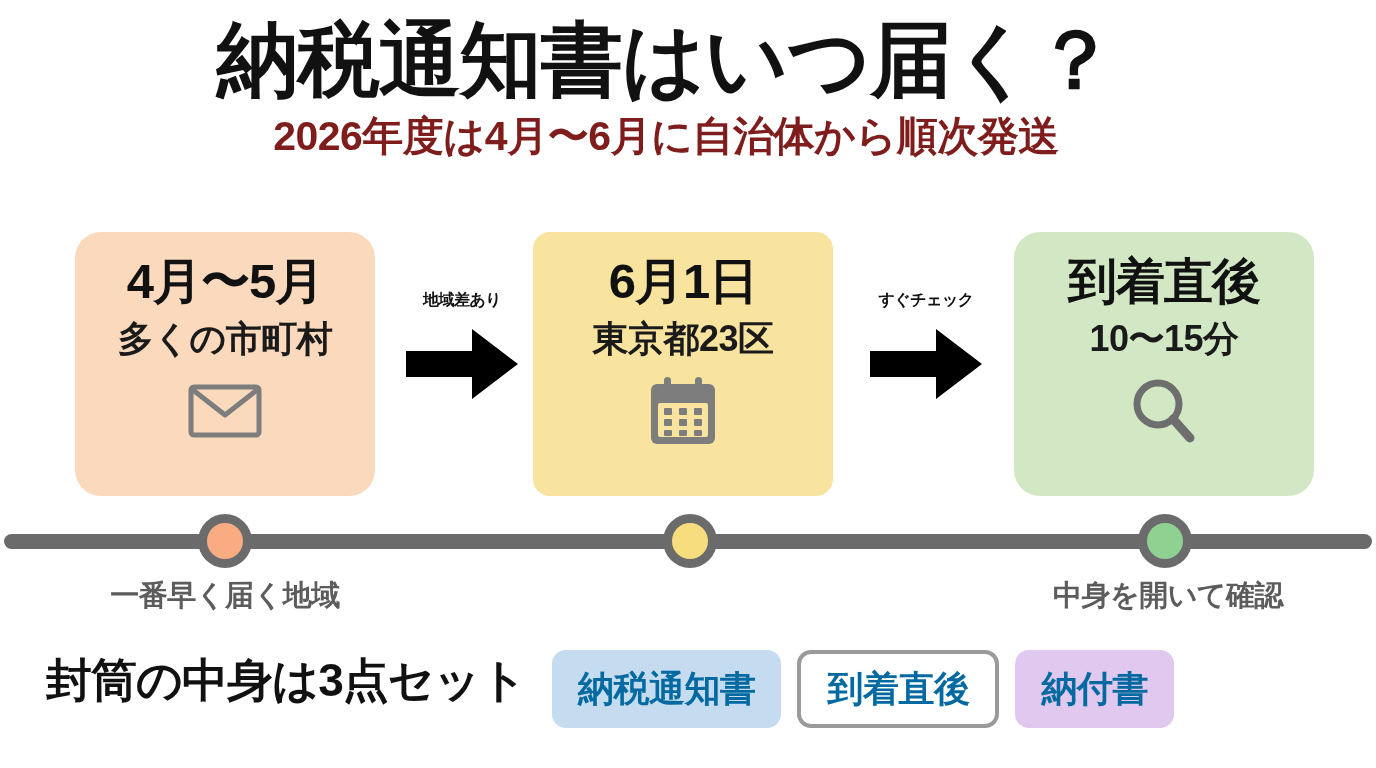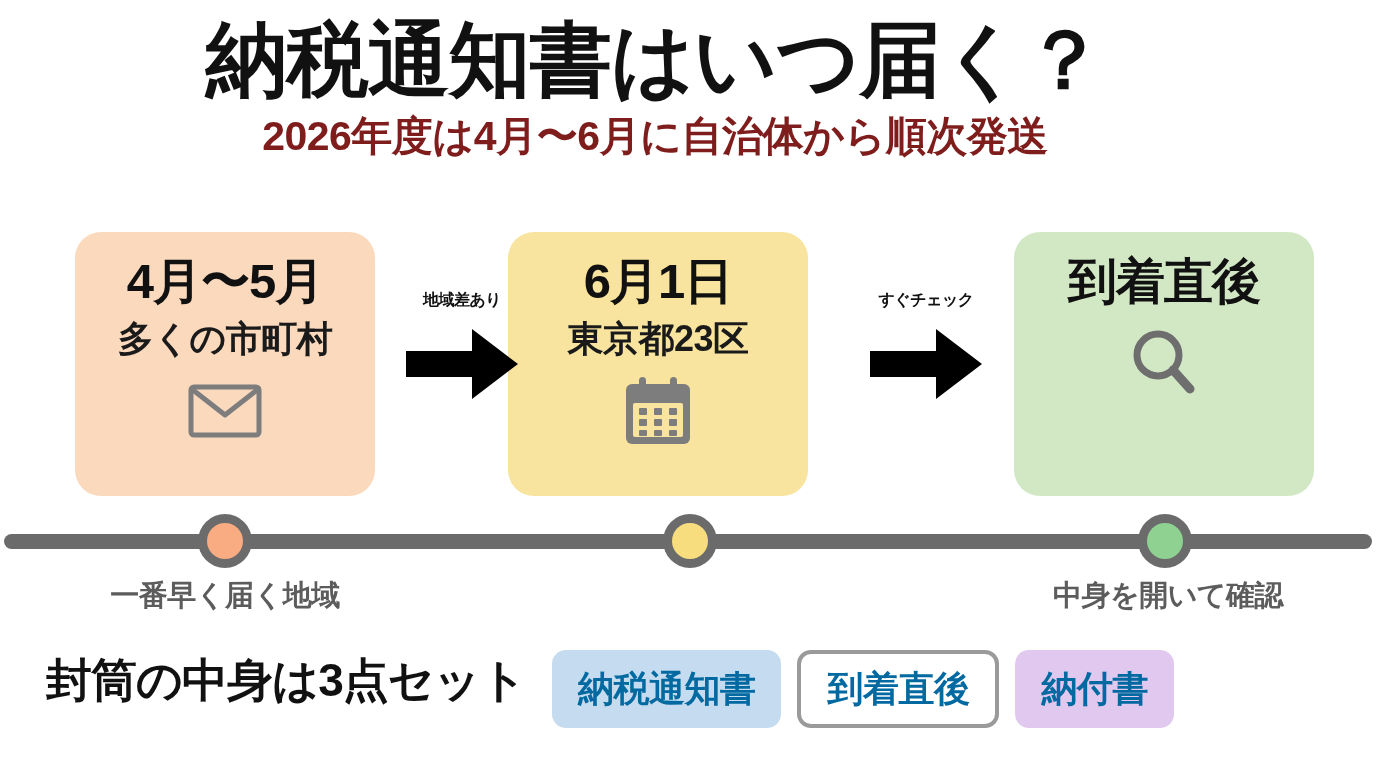--- a/index.html
+++ b/index.html
@@ -13,21 +13,21 @@
   .page {
     position: relative;
     width: 1376px;
     height: 768px;
     background: #ffffff;
   }
 
   
   .header {
     position: absolute;
-    left: 1px; top: 14px;
+    left: 12px; top: 14px;
     width: 1308px;
     text-align: center;
   }
   .title {
     font-size: 82px;
     font-weight: 700;
     color: #111111;
     letter-spacing: -1px;
     line-height: 1.12;
     white-space: nowrap;
@@ -56,21 +56,21 @@
     width: 300px;
     height: 264px;
     border-radius: 26px;
     display: flex;
     flex-direction: column;
     align-items: center;
     justify-content: flex-start;
     padding-top: 22px;
   }
   .card-1 { left: 75px; }
-  .card-2 { left: 508px; }
+  .card-2 { left: 533px; border-radius: 17px; }
   .card-3 { left: 1014px; }
   .card-title {
     font-size: 49px;
     font-weight: 700;
     color: #111111;
     line-height: 1.14;
     letter-spacing: -1px;
     white-space: nowrap;
   }
   .card-sub {
@@ -252,20 +252,21 @@
             <rect x="17" y="55" width="8" height="6" rx="1"></rect>
             <rect x="32" y="55" width="8" height="6" rx="1"></rect>
             <rect x="47" y="55" width="8" height="6" rx="1"></rect>
           </g>
         </svg>
       </div>
     </div>
 
     <div class="card card-3" style="background:#d2e8c4;">
       <div class="card-title">到着直後</div>
+      <div class="card-sub">10〜15分</div>
       <div class="card-icon">
         <svg width="72" height="72" viewBox="0 0 72 72" aria-hidden="true">
           <circle cx="30" cy="29" r="21" fill="none" stroke="#6e6e6e" stroke-width="7"></circle>
           <line x1="45" y1="44" x2="62" y2="63" stroke="#6e6e6e" stroke-width="9" stroke-linecap="round"></line>
         </svg>
       </div>
     </div>
 
   </div>
 

